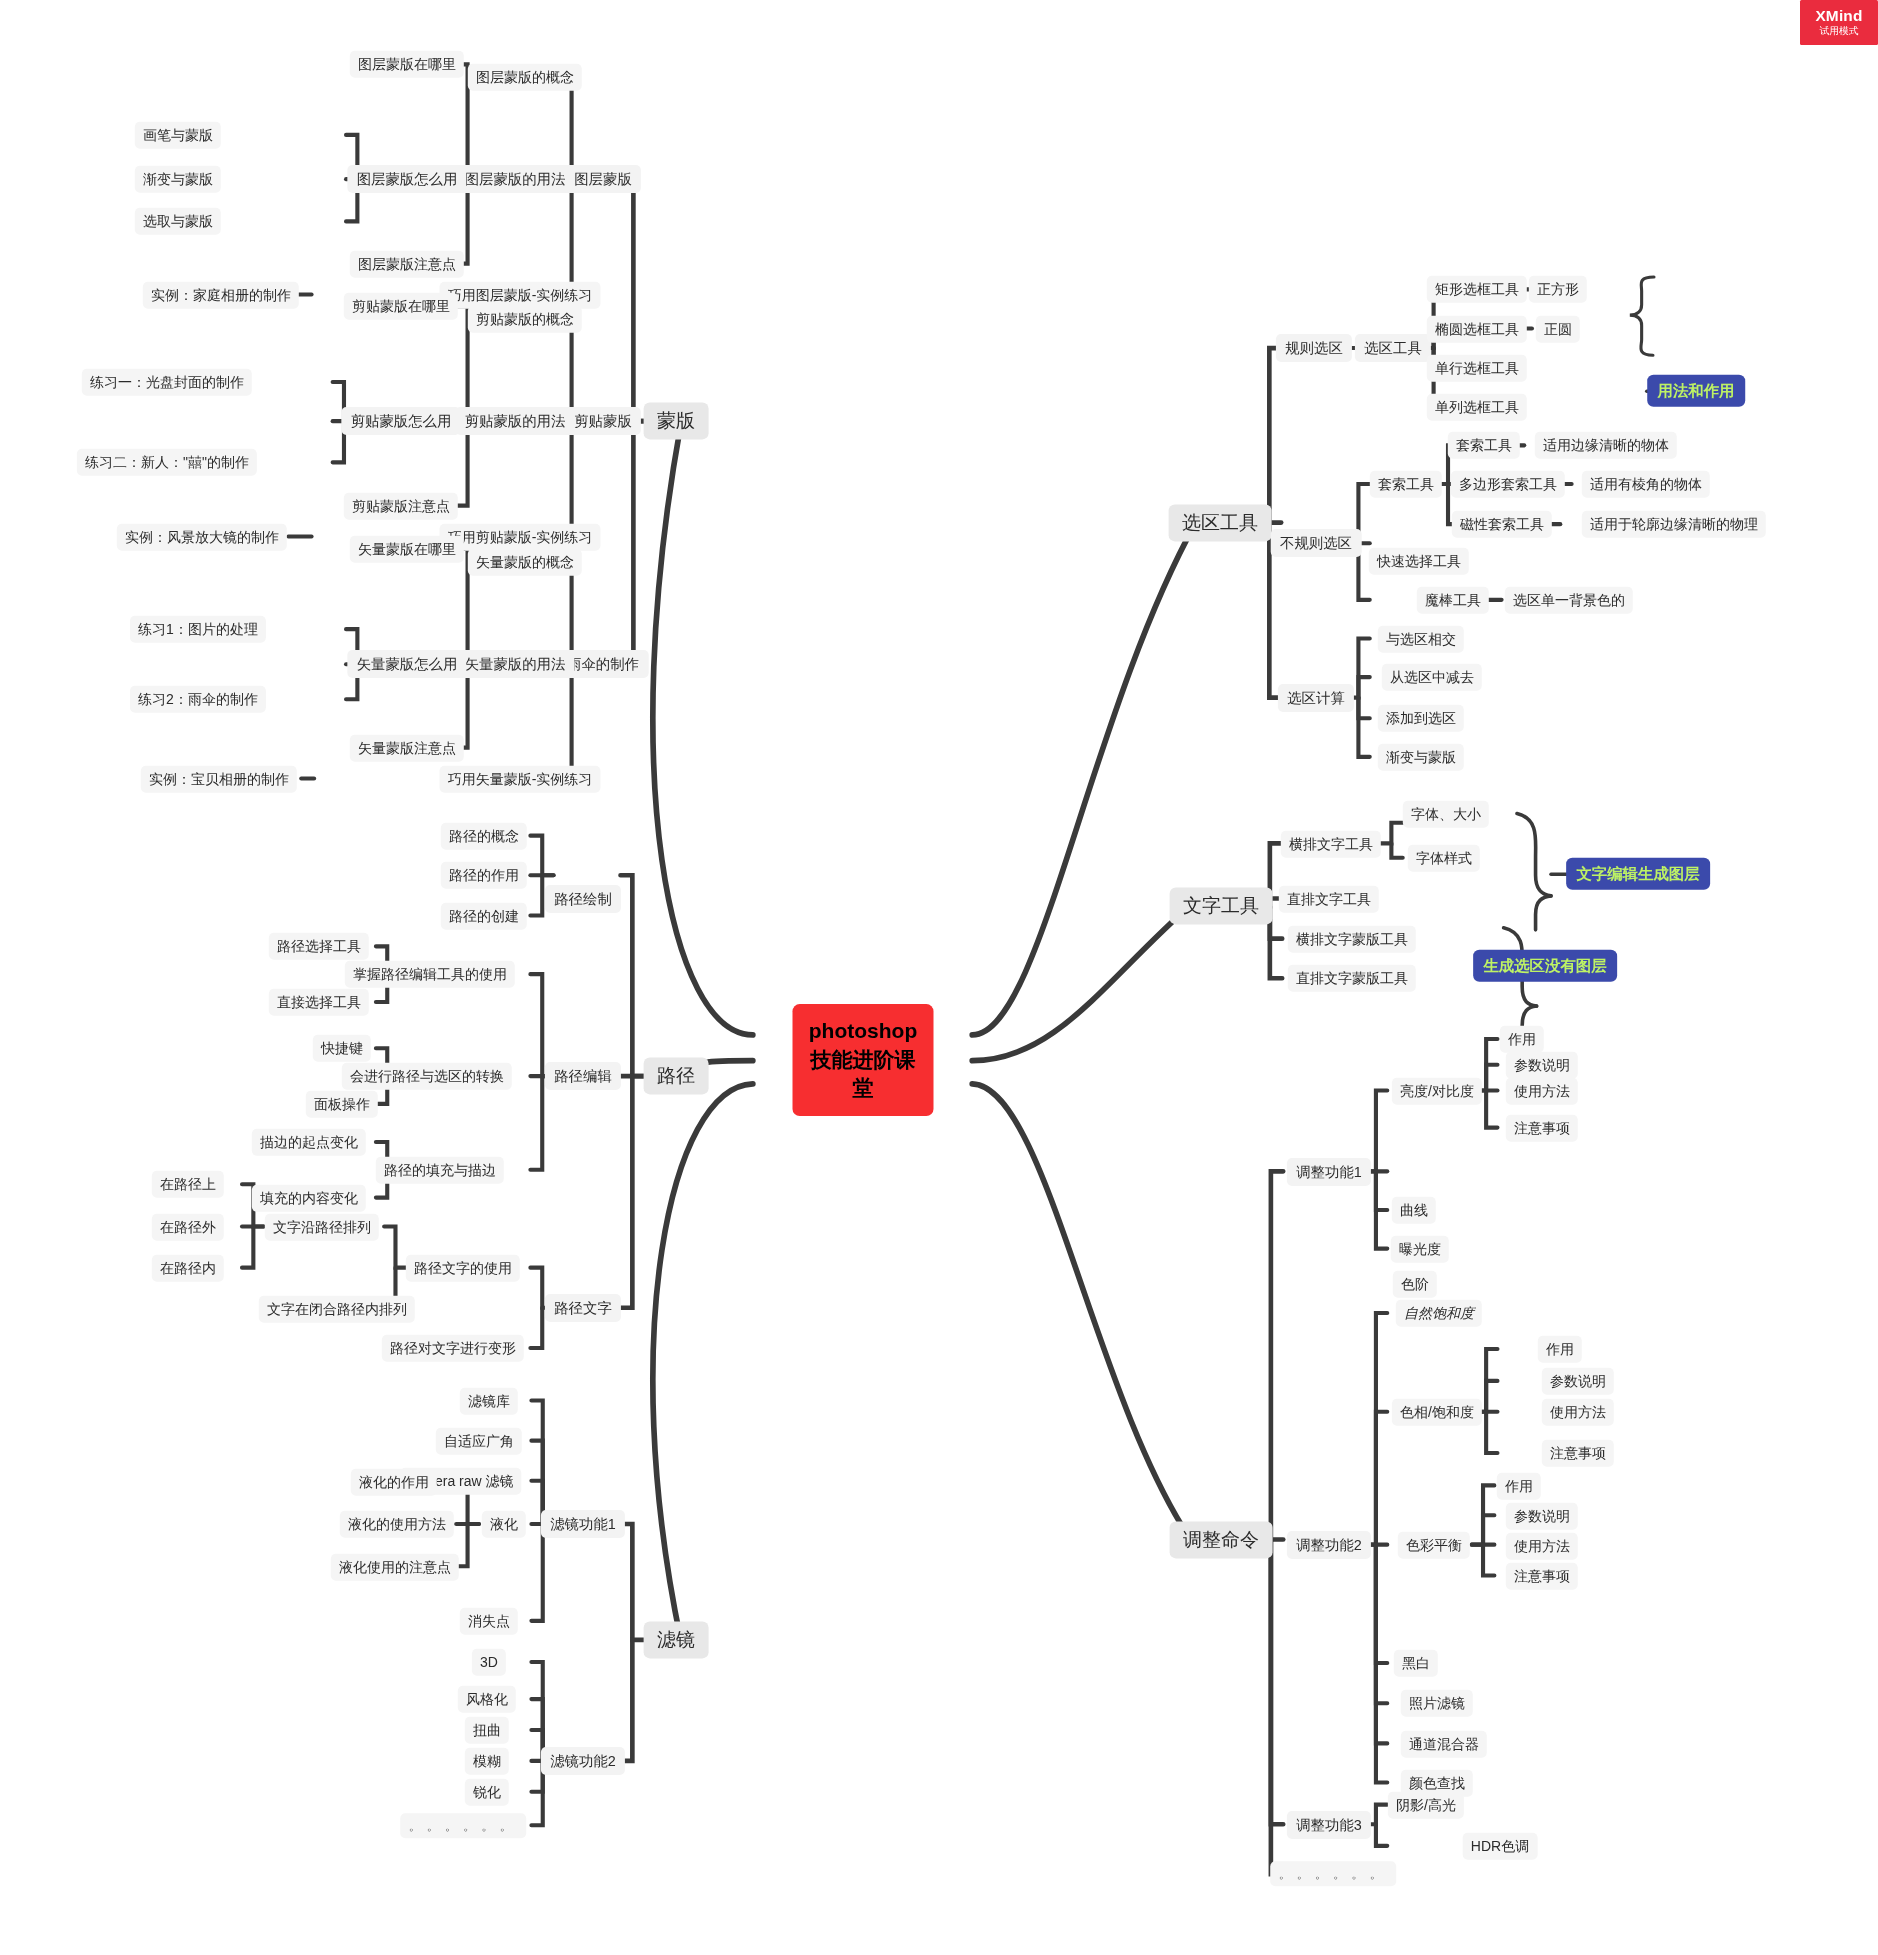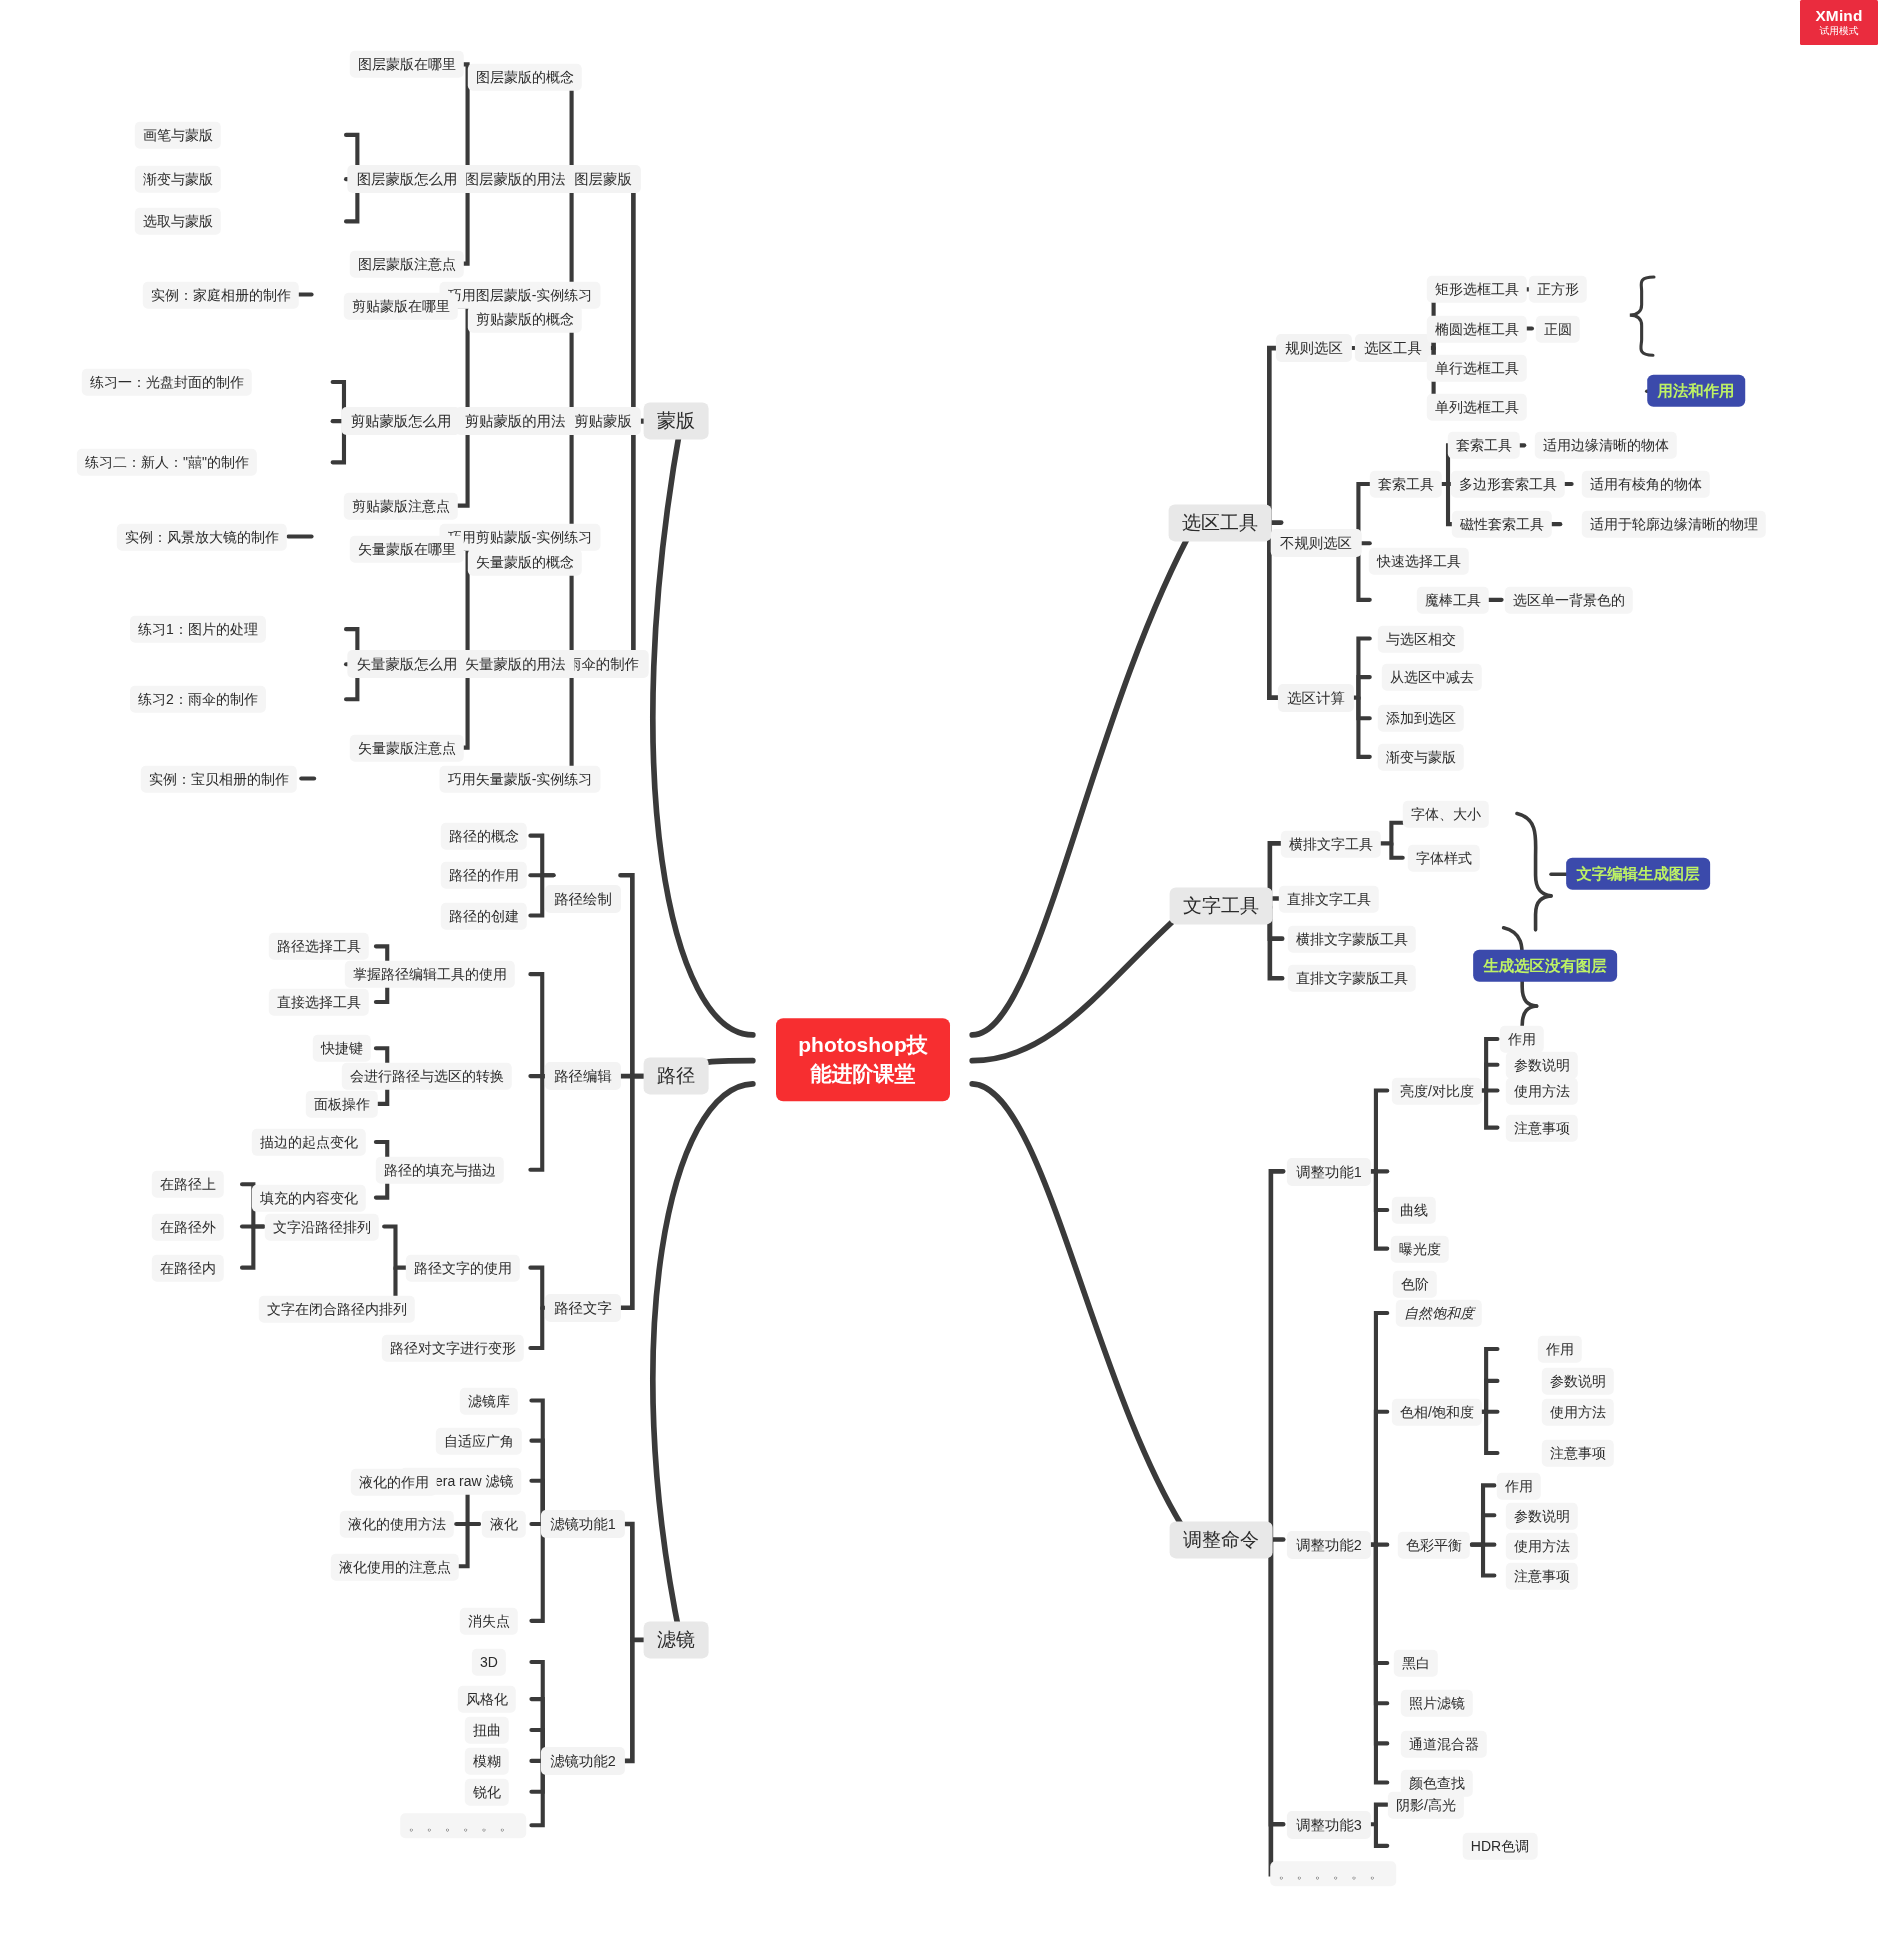--- a/index.html
+++ b/index.html
@@ -8,23 +8,23 @@
   svg#wires{position:absolute;left:0;top:0;width:1878px;height:1955px;pointer-events:none;}
   .node{position:absolute;transform:translate(-50%,-50%);
         display:flex;align-items:center;justify-content:center;
         box-sizing:border-box;white-space:nowrap;text-align:center;line-height:1.25;}
   .lvl-leaf{background:#f5f5f5;color:#2b2b2b;border-radius:5.1px;
             padding:4.6px 8.2px;font-size:14px;}
   .lvl-mid{background:#f3f3f3;color:#2b2b2b;border-radius:5.1px;
            padding:5.1px 9.3px;font-size:14.4px;}
   .lvl-main{background:#e8e8e8;color:#2b2b2b;border-radius:6.2px;
             padding:6.7px 13.4px;font-size:19px;}
-  .lvl-central{background:#f72e30;color:#ffffff;border-radius:7.2px;
+  .lvl-central{background:#f72e30;color:#000000;border-radius:7.2px;
                padding:13.4px 15.4px;font-size:21px;font-weight:bold;
-               white-space:normal;width:174px;line-height:1.35;}
+               white-space:normal;width:141px;line-height:1.35;}
   .lvl-callout{background:#3b4aab;color:#bef264;border-radius:6.2px;
                padding:6.2px 10.3px;font-size:15.4px;font-weight:bold;
                white-space:normal;line-height:1.3;}
   .dots{letter-spacing:0.40em;font-size:13px;color:#555;}
   #xmind-badge{position:absolute;right:0;top:0;width:78px;height:45px;
                background:#ea2c3e;color:#fff;display:flex;flex-direction:column;
                align-items:center;justify-content:center;border-radius:1.5px;}
   #xmind-badge .bt{font-size:15.4px;font-weight:bold;letter-spacing:0.2px;line-height:1.1;}
   #xmind-badge .bs{font-size:9.8px;margin-top:1.5px;line-height:1.1;}
 </style>

